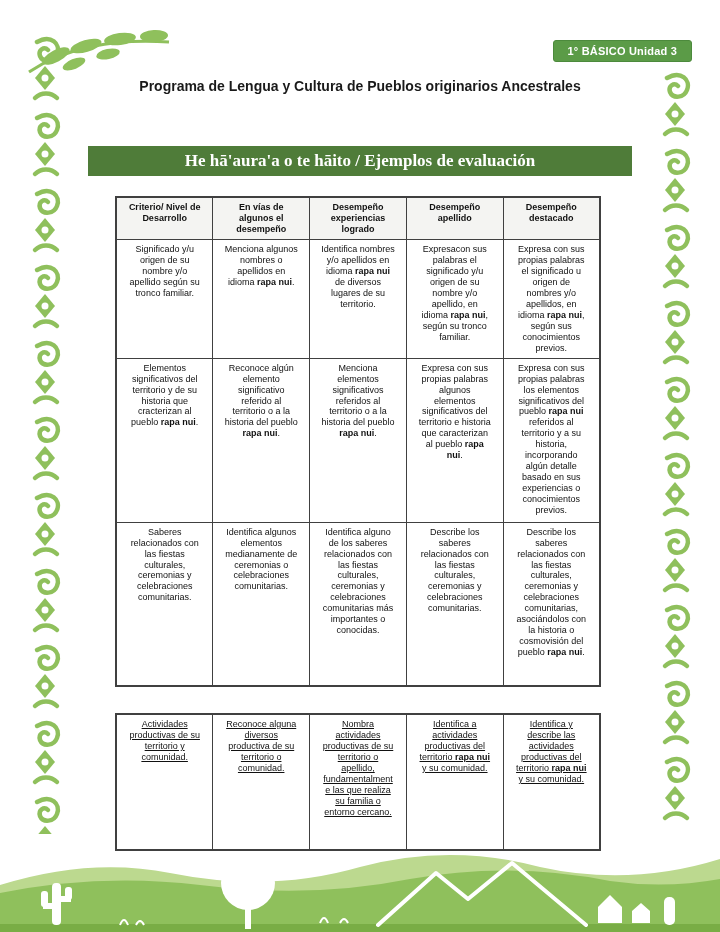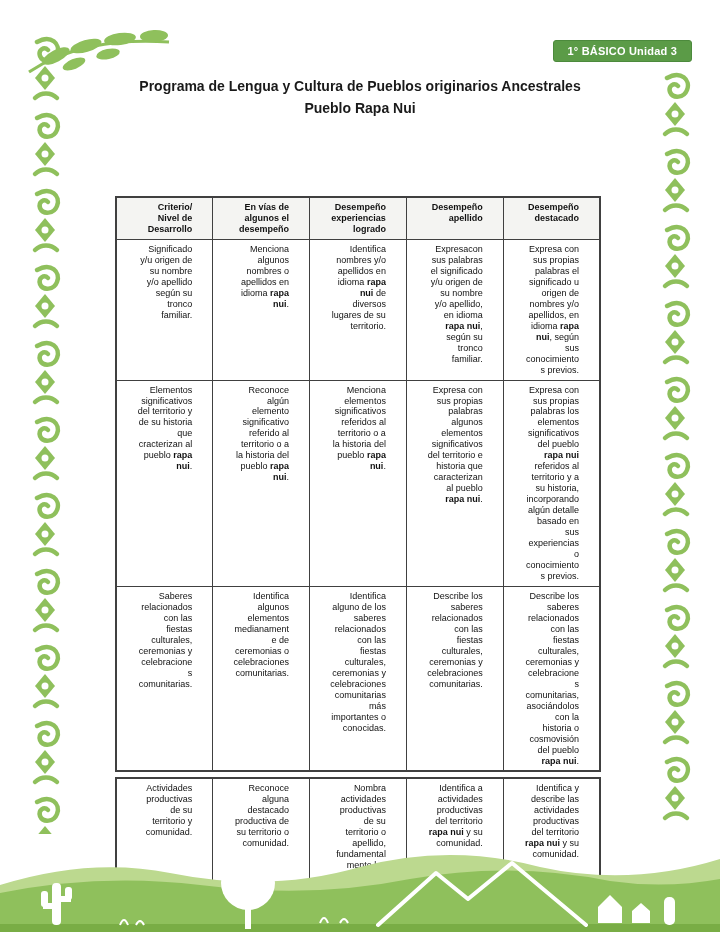--- a/index.html
+++ b/index.html
@@ -21,26 +21,26 @@
   .doc-header{position:absolute;top:76px;left:70px;right:70px;text-align:center;
               font-weight:bold;font-size:14px;line-height:1.55;color:#1a1a1a;}
   .banner{position:absolute;top:146px;left:88px;right:88px;height:30px;
           background:var(--banner_green,#4f7c39);color:#fff;text-align:center;
           font-family:"Liberation Serif",serif;font-weight:bold;font-size:17px;line-height:30px;}
 
   
   .tables{position:absolute;top:196px;left:115px;width:486px;}
   table{border-collapse:collapse;table-layout:fixed;width:100%;font-size:9px;
         line-height:1.22;color:#111;border:2px solid var(--table_border,#404040);}
-  table.second{margin-top:5px;}
+  table.second{margin-top:26px;text-decoration:underline;}
   th,td{border:1px solid var(--table_border,#404040);vertical-align:top;
-        padding:4px 20px;text-align:right;word-wrap:break-word;}
+        padding:4px 11px;text-align:center;word-wrap:break-word;}
   thead th{background:var(--header_row_bg,#f4f4f2);font-weight:bold;}
   tr.hrow{height:42px;} tr.r1{height:114px;} tr.r2{height:164px;}
-  tr.r3{height:144px;} tr.r4{height:136px;}
+  tr.r3{height:164px;} tr.r4{height:136px;}
 
   
   .landscape{position:absolute;left:0;bottom:0;}
   .lback{fill:var(--landscape_light,#bcd98f);}
   .lfront{fill:var(--motif_green,#8fc05c);}
   .ldark{fill:var(--landscape_dark,#79ad45);}
   .lwhite{fill:#fff;}
   .lstroke{stroke:#fff;fill:none;}
 </style>
 </head>
@@ -93,23 +93,23 @@
     <ellipse cx="96" cy="15" rx="16" ry="6" fill="currentColor" transform="rotate(-8 96 15)"></ellipse>
     <ellipse cx="130" cy="12" rx="14" ry="6" fill="currentColor" transform="rotate(-3 130 12)"></ellipse>
     <ellipse cx="50" cy="40" rx="12" ry="5" fill="currentColor" transform="rotate(-22 50 40)"></ellipse>
     <ellipse cx="84" cy="30" rx="12" ry="5" fill="currentColor" transform="rotate(-12 84 30)"></ellipse>
   </svg>
 
   <div class="badge">1° BÁSICO Unidad 3</div>
 
   <div class="doc-header">
     <div>Programa de Lengua y Cultura de Pueblos originarios Ancestrales</div>
-    <div>Pueblo Rapa Nui</div>
   </div>
 
+  <div class="banner">He hā'aura'a o te hāito / Ejemplos de evaluación</div>
 
   <div class="tables">
 
     <table>
       <thead>
         <tr class="hrow">
           <th>Criterio/ Nivel de Desarrollo</th>
           <th>En vías de algunos el desempeño</th>
           <th>Desempeño experiencias logrado</th>
           <th>Desempeño apellido</th>
@@ -138,21 +138,21 @@
           <td>Describe los saberes relacionados con las fiestas culturales, ceremonias y celebraciones comunitarias.</td>
           <td>Describe los saberes relacionados con las fiestas culturales, ceremonias y celebraciones comunitarias, asociándolos con la historia o cosmovisión del pueblo <b>rapa nui</b>.</td>
         </tr>
       </tbody>
     </table>
 
     <table class="second">
       <tbody>
         <tr class="r4">
           <td>Actividades productivas de su territorio y comunidad.</td>
-          <td>Reconoce alguna destacado productiva de su territorio o comunidad.</td>
+          <td>Reconoce alguna diversos productiva de su territorio o comunidad.</td>
           <td>Nombra actividades productivas de su territorio o apellido, fundamentalmente las que realiza su familia o entorno cercano.</td>
           <td>Identifica a actividades productivas del territorio <b>rapa nui</b> y su comunidad.</td>
           <td>Identifica y describe las actividades productivas del territorio <b>rapa nui</b> y su comunidad.</td>
         </tr>
       </tbody>
     </table>
 
   </div>
 
   <svg class="landscape" width="720" height="105">

